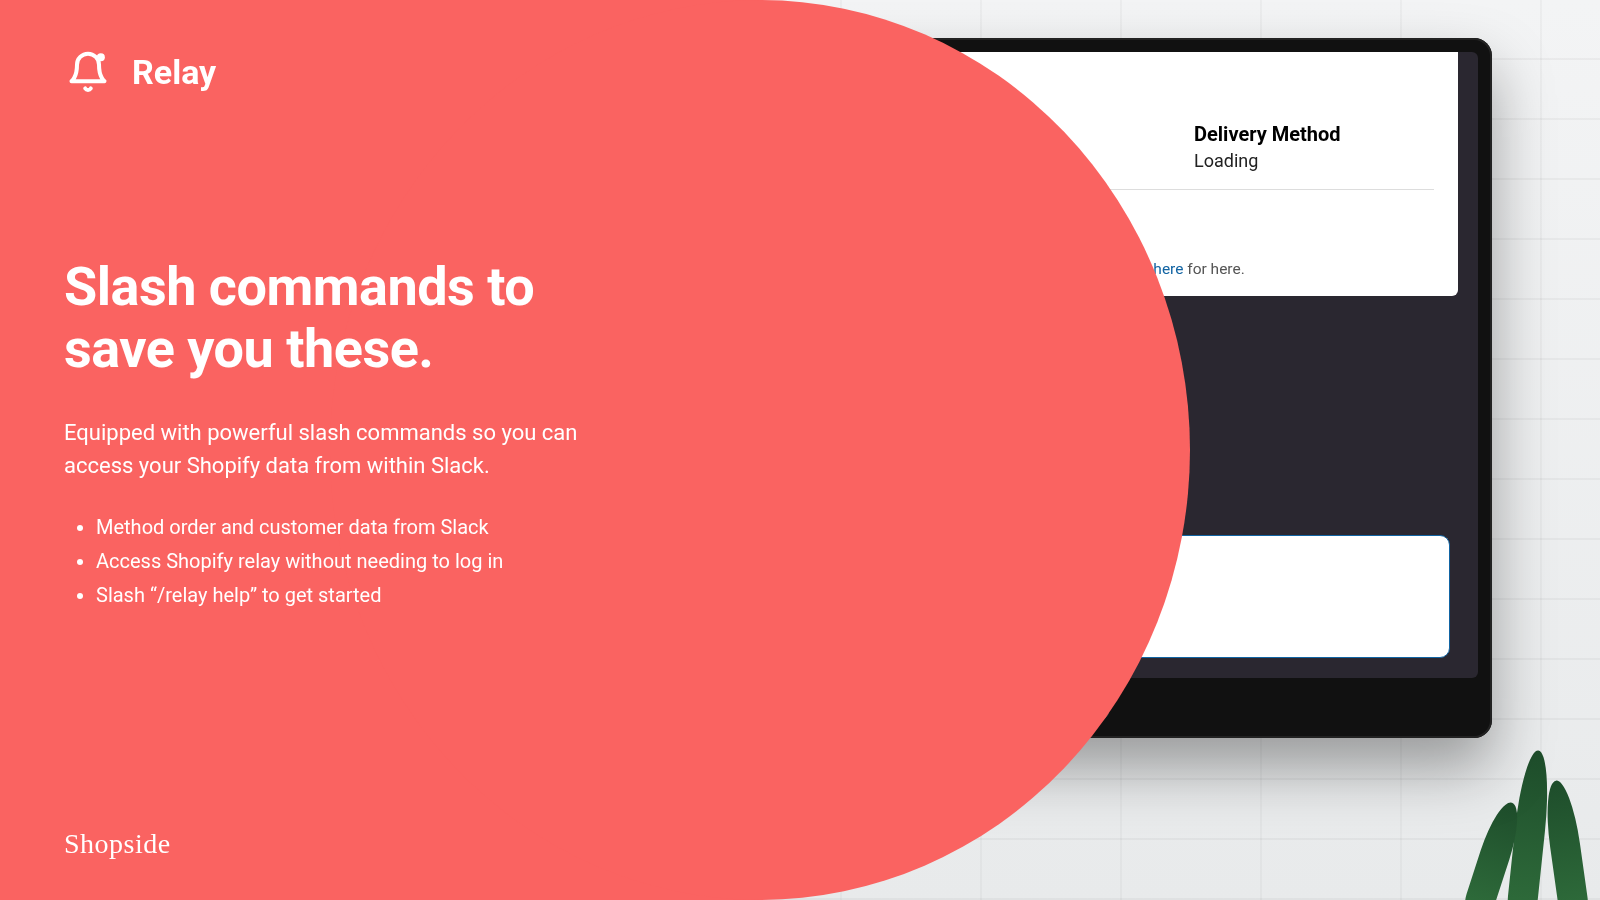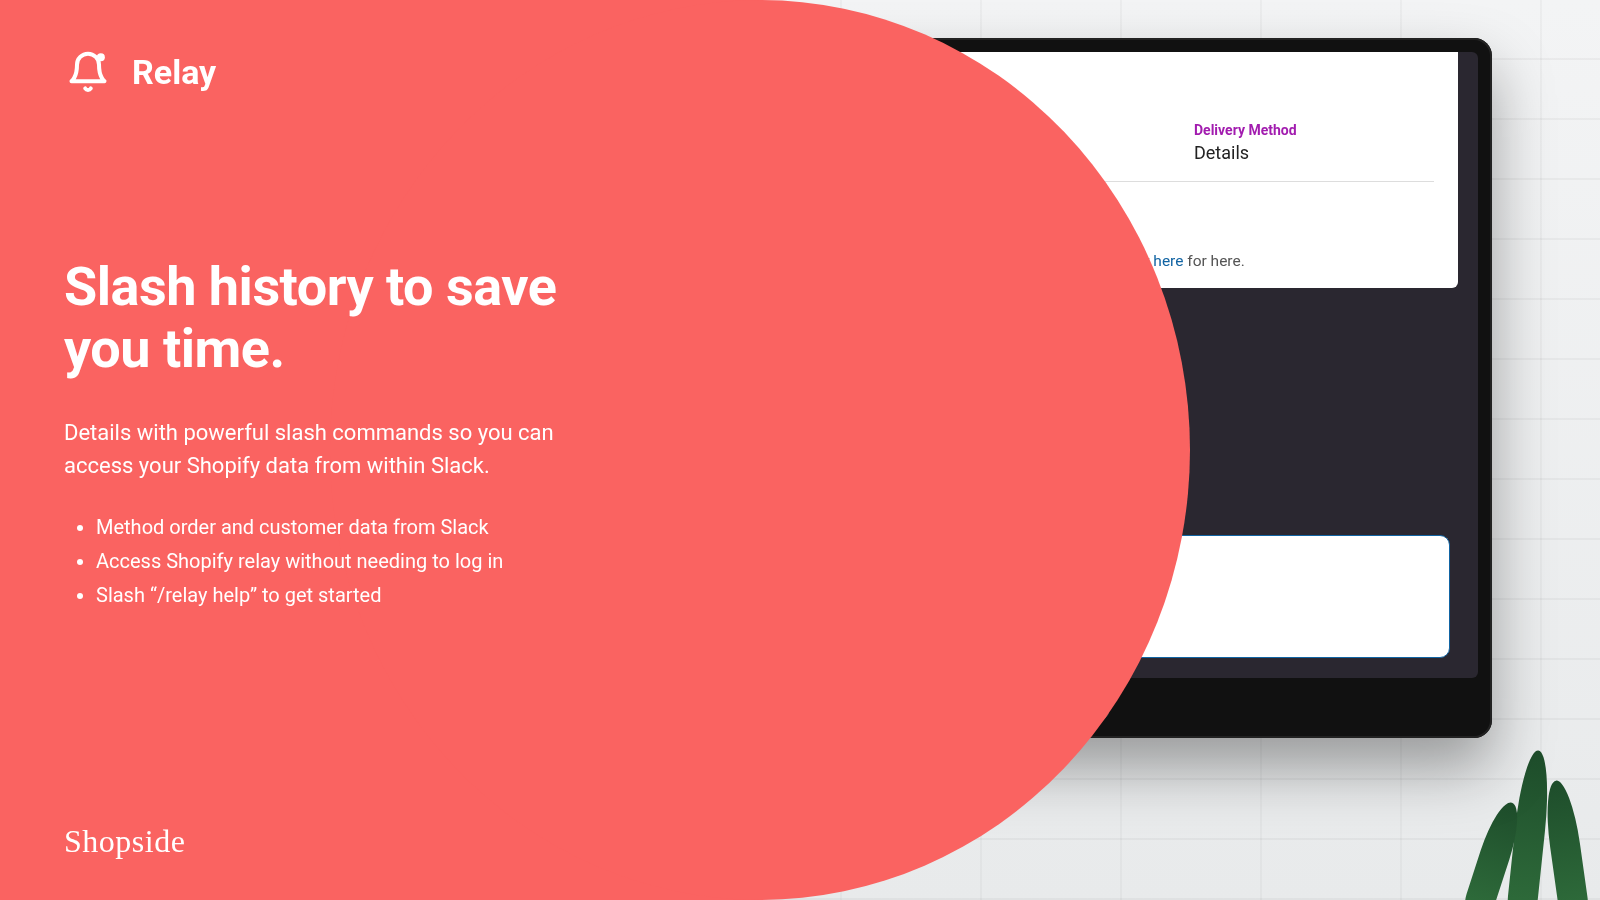--- a/index.html
+++ b/index.html
@@ -18,37 +18,37 @@
 .hero-inner { position:relative; z-index:6; padding:48px 60px 0 64px; color:#fff; height:100%; }
 
 .brand { display:flex; align-items:center; gap:20px; }
 .brand-label { font-size:34px; font-weight:700; }
 .bell-wrap { width:48px; height:48px; display:flex; align-items:center; justify-content:center; }
 
 .headline { font-size:54px; font-weight:700; line-height:1.15; margin-top:160px; max-width:560px; letter-spacing:-0.5px; }
 .subhead { font-size:22px; font-weight:400; margin-top:36px; max-width:540px; line-height:1.5; }
 .bullets { margin-top:28px; padding-left:32px; font-size:20px; line-height:1.7; }
 .bullets li { list-style:disc; }
-.footer-brand { position:absolute; bottom:40px; left:64px; font-family: Georgia, 'Times New Roman', serif; font-size:32px; letter-spacing:0.5px; }
+.footer-brand { position:absolute; bottom:40px; left:64px; font-family: Georgia, 'Times New Roman', serif; font-size:28px; letter-spacing:0.5px; }
 
 
 .monitor { position:absolute; top:38px; right:108px; width:820px; height:700px; z-index:3; }
 .monitor-frame { position:absolute; inset:0; background:#111; border-radius:18px; box-shadow:0 30px 60px rgba(0,0,0,0.35), inset 0 0 0 2px #222; }
 .monitor-screen { position:absolute; top:14px; left:14px; right:14px; bottom:60px; background:#2a2730; border-radius:6px; overflow:hidden; }
 .monitor-chin { position:absolute; bottom:18px; left:50%; transform:translateX(-50%); display:flex; gap:18px; }
 .chin-dot { width:18px; height:18px; border:1.5px solid #555; border-radius:50%; }
 
 
 .slack { position:absolute; top:0; left:0; right:0; bottom:0; }
 .card { position:absolute; top:0; left:0; right:20px; background:#fff; border-radius:0 0 6px 6px; padding:24px 24px 18px 24px; }
 .card h2 { font-size:24px; font-weight:800; color:#111; }
 .dt-row { display:flex; margin-top:18px; gap:60px; }
 .dt-col { flex:1; }
 .dt-col.right { flex:0 0 240px; }
-.dt-label { font-weight:700; font-size:14px; color:#a21caf; }
+.dt-label { font-weight:700; font-size:20px; color:#000000; }
 .dt-val { font-size:18px; color:#222; margin-top:4px; }
 .divider { border-top:1px solid #ddd; margin-top:18px; }
 .btn-row { display:flex; gap:12px; margin-top:16px; }
 .btn { border:1px solid #bbb; border-radius:6px; padding:8px 16px; font-size:16px; background:#fff; font-weight:600; cursor:pointer; }
 .btn.primary { border-color:#1e8e5a; color:#1e8e5a; }
 .footnote { margin-top:18px; font-size:15.5px; color:#555; display:flex; align-items:center; gap:8px; flex-wrap:wrap; }
 .footnote a { color:#1264a3; text-decoration:none; }
 .slack-logo { width:16px; height:16px; position:relative; flex-shrink:0; }
 .slack-logo span { position:absolute; width:6px; height:6px; border-radius:2px; }
 .sl1{background:#36c5f0;top:0;left:5px}.sl2{background:#2eb67d;top:5px;right:0}.sl3{background:#ecb22e;bottom:0;left:5px}.sl4{background:#e01e5a;top:5px;left:0}
@@ -95,22 +95,22 @@
       <div class="bell-wrap">
         <svg width="44" height="44" viewBox="0 0 24 24" fill="none" stroke="#fff" stroke-width="2.2" stroke-linecap="round" stroke-linejoin="round">
           <path d="M6 8a6 6 0 0 1 12 0c0 7 3 9 3 9H3s3-2 3-9"></path>
           <path d="M10.5 21a1.8 1.8 0 0 0 3 0"></path>
           <circle cx="19" cy="4" r="2.2" fill="#fff" stroke="none"></circle>
         </svg>
       </div>
       <div class="brand-label">Relay</div>
     </div>
 
-    <h1 class="headline">Slash history to save you time.</h1>
-    <p class="subhead">Details with powerful slash commands so you can access your Shopify data from within Slack.</p>
+    <h1 class="headline">Slash commands to save you these.</h1>
+    <p class="subhead">Equipped with powerful slash commands so you can access your Shopify data from within Slack.</p>
     <ul class="bullets">
       <li>Method order and customer data from Slack</li>
       <li>Access Shopify relay without needing to log in</li>
       <li>Slash “/relay help” to get started</li>
     </ul>
     <div class="footer-brand">Shopside</div>
   </div>
 </div>
 
 <div class="monitor">
@@ -120,21 +120,21 @@
 
         <div class="card">
           <h2>Additional Details</h2>
           <div class="dt-row">
             <div class="dt-col">
               <div class="dt-label">Delivery Date</div>
               <div class="dt-val">2022-08-02</div>
             </div>
             <div class="dt-col right">
               <div class="dt-label">Delivery Method</div>
-              <div class="dt-val">Details</div>
+              <div class="dt-val">Loading</div>
             </div>
           </div>
           <div class="divider"></div>
           <div class="btn-row">
             <button class="btn primary">View in Shopify</button>
             <button class="btn">See order history</button>
           </div>
           <div class="footnote">
             <span class="slack-logo">
                 <span class="sl1"></span>

